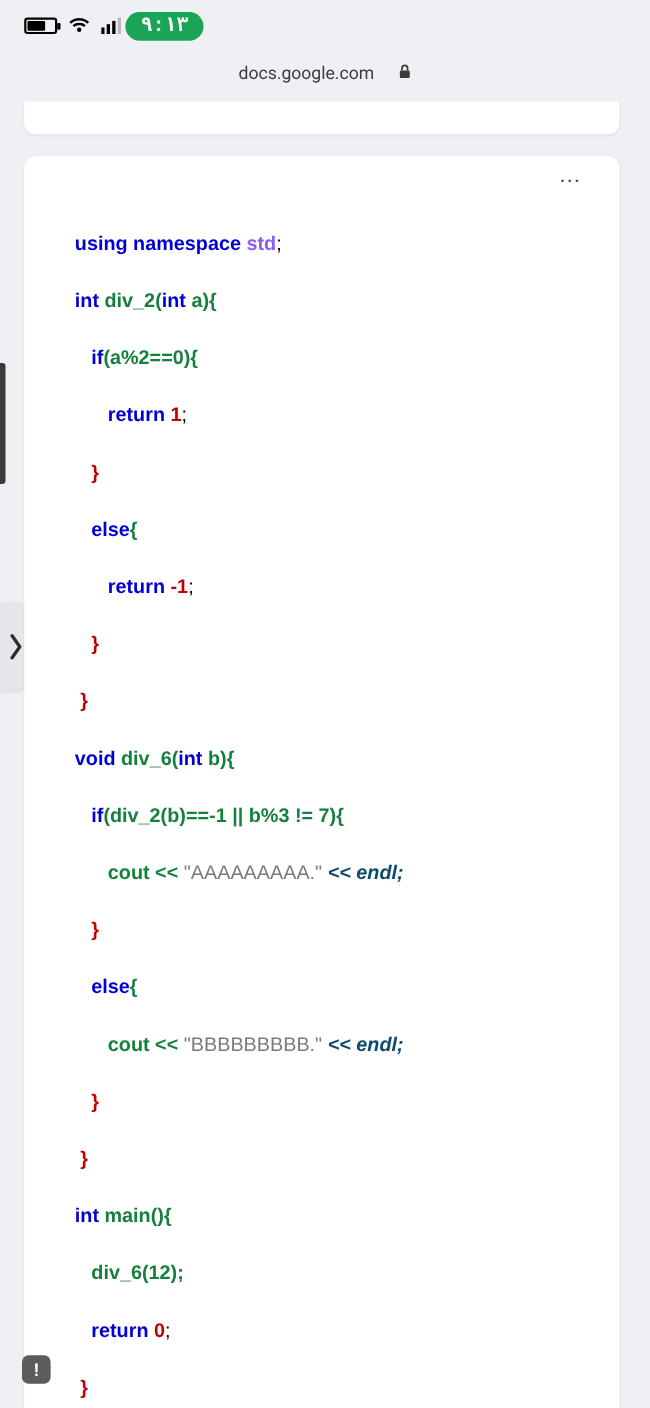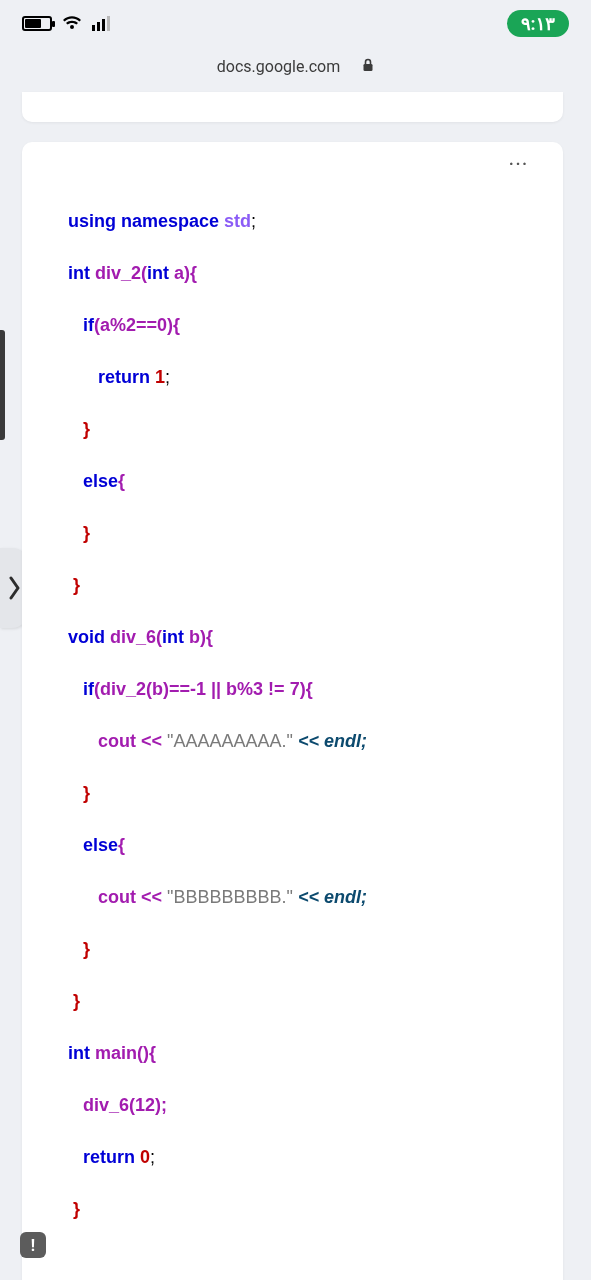--- a/index.html
+++ b/index.html
@@ -10,22 +10,22 @@
     background:#eef0f4;
     font-family: -apple-system, BlinkMacSystemFont, "Segoe UI", Roboto, Arial, sans-serif;
     overflow:hidden;
     position:relative;
   }
   
   .statusbar {
     height:46px;
     display:flex;
     align-items:center;
-    justify-content:space-between;
     padding:0 22px;
+    font-family:Liberation Mono, monospace;
   }
   .status-left { display:flex; align-items:center; gap:10px; }
   .status-right {}
   .clock-pill {
     background:#1aa556;
     color:#fff;
     font-weight:700;
     border-radius:14px;
     padding:3px 14px;
     font-size:18px;
@@ -70,21 +70,21 @@
     line-height:26px;
     white-space:pre;
     position:relative;
     text-align:left;
   }
   .code .kw { color:#0000d6; font-weight:700; }
   .code .pl { color:#000; font-weight:400;}
   .code .num { color:#c00000; font-weight:700;}
   .code .str { color:#7a7a7a; font-weight:400;}
   .code .op { color:#0c4a6e; font-weight:700;font-style:italic;}
-  .code .fn { color:#a21caf; font-weight:700;}
+  .code .fn { color:#15803d; font-weight:700;}
   .code .br { color:#c00000; font-weight:700;}
   .dots { position:absolute; right:34px; top:8px; color:#555; font-weight:700; letter-spacing:2px;}
   .side-tab {
     position:absolute; left:0; top:548px; width:28px; height:80px;
     background:#e4e6ea; border-radius:0 16px 16px 0;
     display:flex; align-items:center; justify-content:center;
     box-shadow:1px 1px 3px rgba(0,0,0,0.1);
   }
   .side-tab svg { width:14px; }
   .alert-badge {
@@ -151,20 +151,21 @@
 
   <div class="card">
     <div class="dots">...</div>
     <div class="code" style="padding-left:18px; position:relative;">
 <div><span class="kw">using</span> <span class="kw">namespace</span> <span style="color:#8b5cf6;font-weight:700">std</span><span class="pl">;</span></div>
 <div><span class="kw">int</span><span class="fn"> div_2(</span><span class="kw">int</span><span class="fn"> a){</span></div>
 <div><span class="kw">   if</span><span class="fn">(a%2==0){</span></div>
 <div><span class="kw">      return </span><span class="num">1</span><span>;</span></div>
 <div><span class="br">   }</span></div>
 <div><span class="kw">   else</span><span class="fn" style="font-weight:700">{</span></div>
+<div><span class="kw">      return </span><span class="num">-1</span><span>;</span></div>
 <div><span class="br">   }</span></div>
 <div><span class="br"> }</span></div>
 <div><span class="kw">void</span><span class="fn"> div_6(</span><span class="kw">int</span><span class="fn"> b){</span></div>
 <div><span class="kw">   if</span><span class="fn">(div_2(b)==-1 || b%3 != 7){</span></div>
 <div><span class="fn">      cout &lt;&lt; </span><span class="str">"AAAAAAAAA."</span><span class="op"> &lt;&lt; endl;</span></div>
 <div><span class="br">   }</span></div>
 <div><span class="kw">   else</span><span class="fn">{</span></div>
 <div><span class="fn">      cout &lt;&lt; </span><span class="str">"BBBBBBBBB."</span><span class="op"> &lt;&lt; endl;</span></div>
 <div><span class="br">   }</span></div>
 <div><span class="br"> }</span></div>

